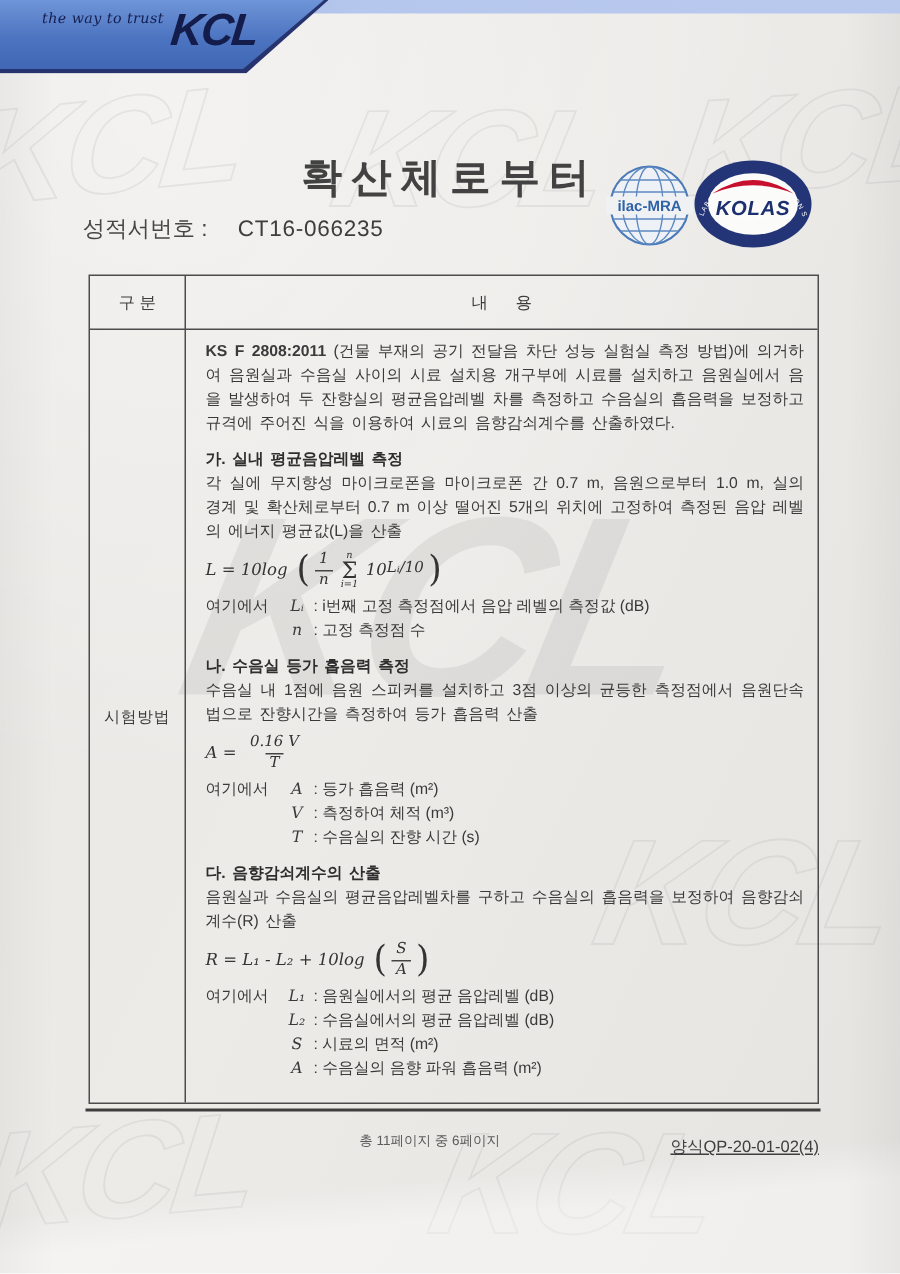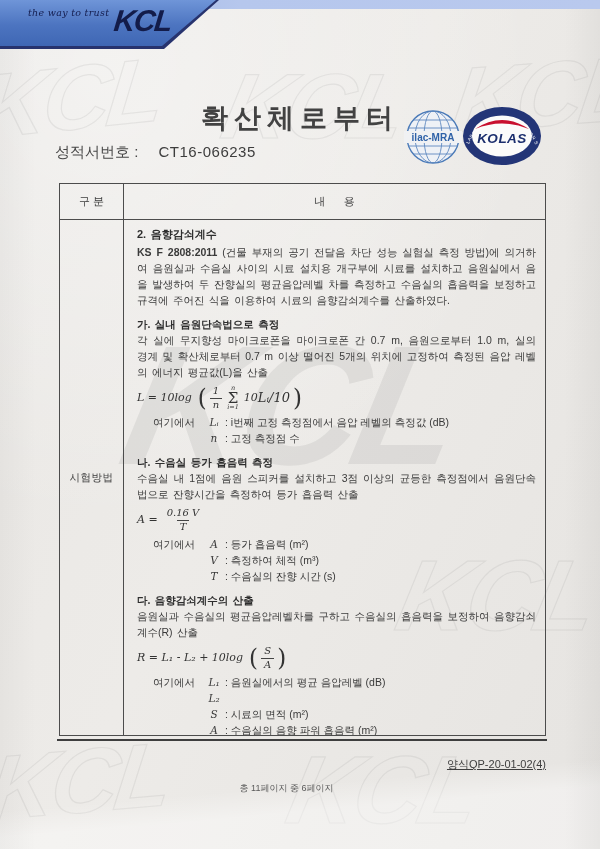--- a/index.html
+++ b/index.html
@@ -64,31 +64,31 @@
   .fml{display:flex;align-items:center;gap:3px;margin:5px 0 3px;text-align:left;word-spacing:0;
     font-family:"DejaVu Serif","Liberation Serif",serif;font-style:italic;font-size:11px;color:#333;}
   .flhs{margin-right:3px;}
   .bigp{font-size:23px;font-style:normal;font-weight:400;line-height:1;transform:scaleY(1.05);color:#333;}
   .frac{display:inline-flex;flex-direction:column;align-items:center;font-size:10px;line-height:1.25;}
   .frac .num{padding:0 3px;}
   .frac .den{border-top:1px solid #444;padding:0 3px;}
   .sig{display:inline-flex;flex-direction:column;align-items:center;line-height:1;font-style:normal;margin:0 2px;}
   .sig .st,.sig .sb{font-size:6.5px;font-style:italic;}
   .sig .ss{font-size:15px;line-height:0.85;}
-  .pw{display:inline-flex;align-items:flex-end;}
-  .fsup{font-size:13px;font-style:italic;margin-top:-3px;}
+  .pw{display:inline-flex;align-items:center;}
+  .fsup{font-size:10px;font-style:italic;margin-top:-3px;}
   
   .defrow{display:flex;line-height:16px;text-align:left;word-spacing:0;}
-  .deflead{width:50px;flex:none;margin-left:16px;}
+  .deflead{width:50px;flex:none;}
   .defvar{width:22px;flex:none;text-align:center;font-family:"DejaVu Serif","Liberation Serif",serif;
     font-style:italic;}
   .defdesc{white-space:pre;}
   
   .thickrule{position:absolute;left:57px;top:739px;width:490px;height:2px;background:#3e3e3e;z-index:2;}
-  .pageinfo{position:absolute;left:59px;top:782px;width:455px;text-align:center;font-size:9px;color:#5a5a5a;z-index:2;}
+  .pageinfo{position:absolute;left:59px;top:754px;width:455px;text-align:center;font-size:9px;color:#5a5a5a;z-index:2;}
   .formcode{position:absolute;left:380px;top:757px;width:166px;text-align:right;font-size:11px;color:#3e3e3e;z-index:2;text-decoration:underline;}
 </style>
 </head>
 <body>
 
 <div class="page">
 
   <div class="wm w1">KCL</div>
   <div class="wm w2">KCL</div>
   <div class="wm w3">KCL</div>
@@ -147,24 +147,23 @@
     <path d="M 14,25 Q 41,7 68,25 Q 41,14 14,25 Z" fill="#c8102e"></path>
     <text x="41" y="39" text-anchor="middle" font-size="13.5" font-weight="bold" font-style="italic" font-family="Liberation Sans, sans-serif" fill="#1c2f6e" letter-spacing="0.5">KOLAS</text>
   </svg>
 
   <div class="doc-table">
     <div class="th c1">구 분</div>
     <div class="th c2">내      용</div>
     <div class="rowlabel">시험방법</div>
 
     <div class="cellcontent">
-      <div class="sec0title">2. 음향감쇠계수</div>
       <p class="para"><span class="b">KS F 2808:2011</span><span> (건물 부재의 공기 전달음 차단 성능 실험실 측정 방법)에 의거하여 음원실과 수음실 사이의 시료 설치용 개구부에 시료를 설치하고 음원실에서 음을 발생하여 두 잔향실의 평균음압레벨 차를 측정하고 수음실의 흡음력을 보정하고 규격에 주어진 식을 이용하여 시료의 음향감쇠계수를 산출하였다.</span></p>
 
-      <div class="sechead">가. 실내 음원단속법으로 측정</div>
+      <div class="sechead">가. 실내 평균음압레벨 측정</div>
       <p class="para">각 실에 무지향성 마이크로폰을 마이크로폰 간 0.7 m, 음원으로부터 1.0 m, 실의 경계 및 확산체로부터 0.7 m 이상 떨어진 5개의 위치에 고정하여 측정된 음압 레벨의 에너지 평균값(L)을 산출</p>
       <div class="fml">
         <span class="flhs">L = 10log</span>
         <span class="bigp">(</span>
         <span class="frac">
           <span class="num">1</span>
           <span class="den">n</span>
         </span>
         <span class="sig">
           <span class="st">n</span>
@@ -225,20 +224,21 @@
         <span class="bigp">)</span>
       </div>
       <div class="defrow">
         <span class="deflead">여기에서</span>
         <span class="defvar">L₁</span>
         <span class="defdesc">: 음원실에서의 평균 음압레벨 (dB)</span>
       </div>
       <div class="defrow">
         <span class="deflead"></span>
         <span class="defvar">L₂</span>
+        <span class="defdesc">: 수음실에서의 평균 음압레벨 (dB)</span>
       </div>
       <div class="defrow">
         <span class="deflead"></span>
         <span class="defvar">S</span>
         <span class="defdesc">: 시료의 면적 (m²)</span>
       </div>
       <div class="defrow">
         <span class="deflead"></span>
         <span class="defvar">A</span>
         <span class="defdesc">: 수음실의 음향 파워 흡음력 (m²)</span>

